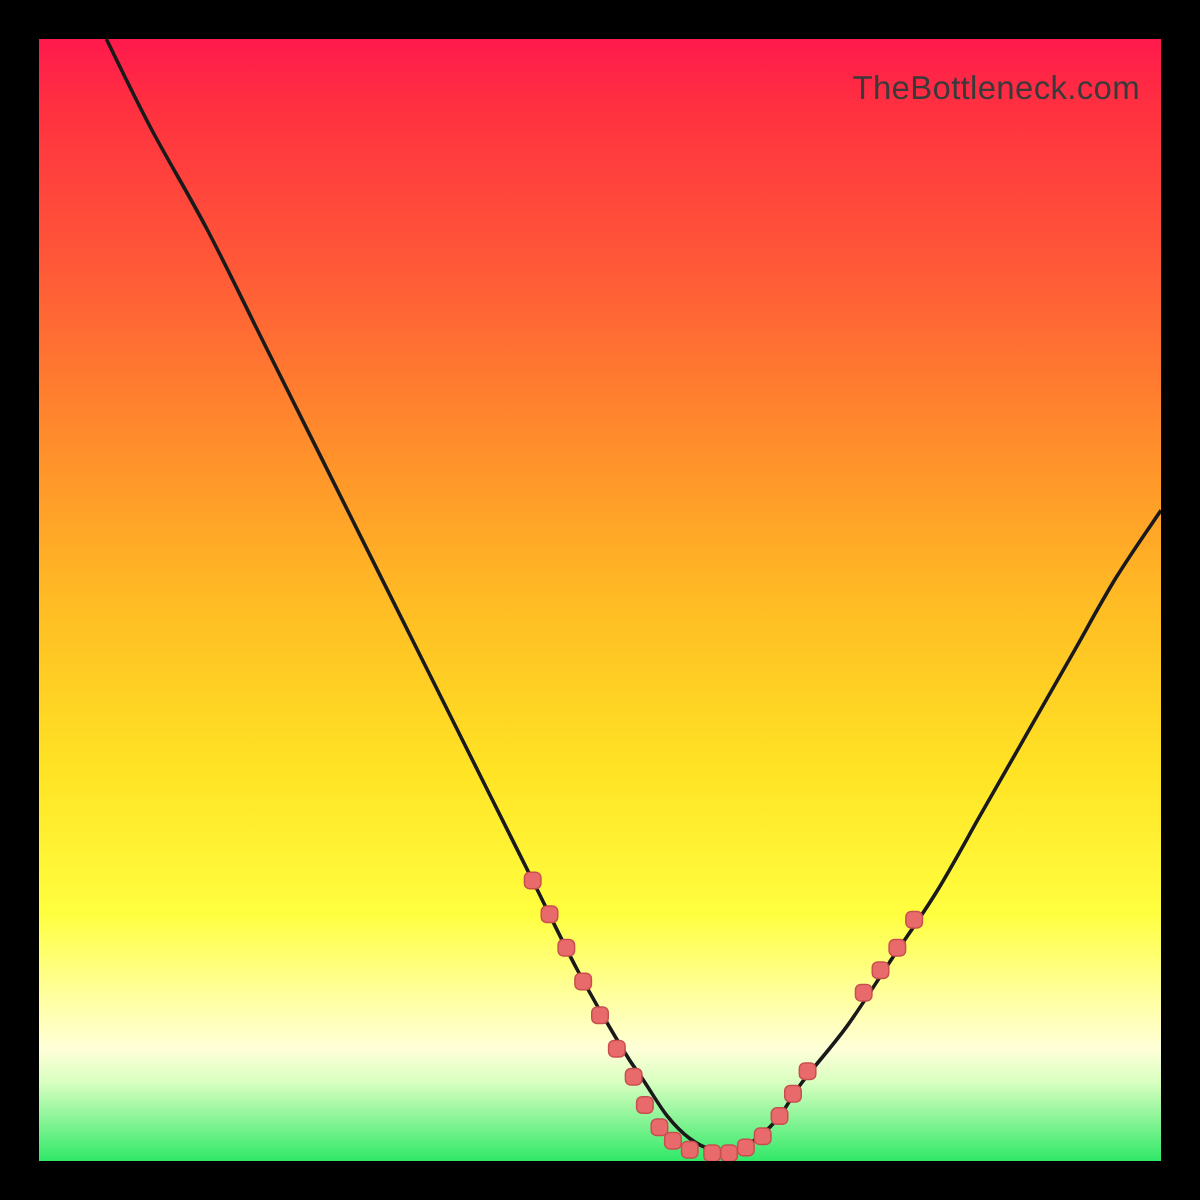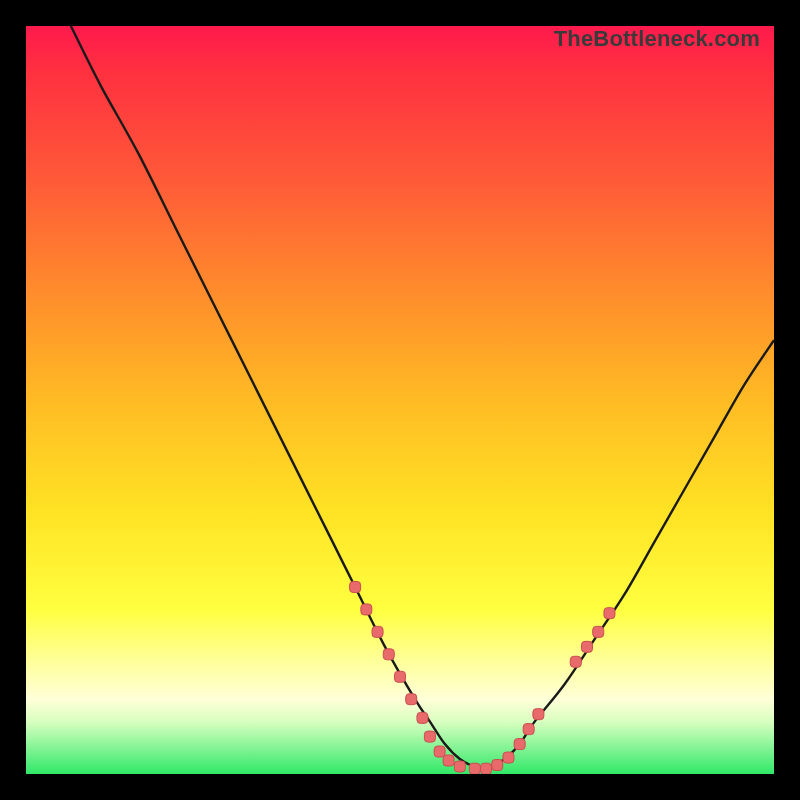--- a/index.html
+++ b/index.html
@@ -27,25 +27,25 @@
       #ffff40 78%,
       #ffffa8 86%,
       #ffffd8 90%,
       #d8ffc0 93%,
       #30e868 100%
     );
     overflow: hidden;
   }
   .watermark {
     position: absolute;
-    top: 0;
+    top: 20px;
     right: 14px;
     color: #3a3a3a;
     font-size: 22px;
-    font-weight: 700;
+    font-weight: 400;
     letter-spacing: 0.2px;
     z-index: 5;
     margin-left: 11px;
   }
   svg.curve {
     position: absolute;
     left: 0;
     top: 0;
     width: 748px;
     height: 748px;

